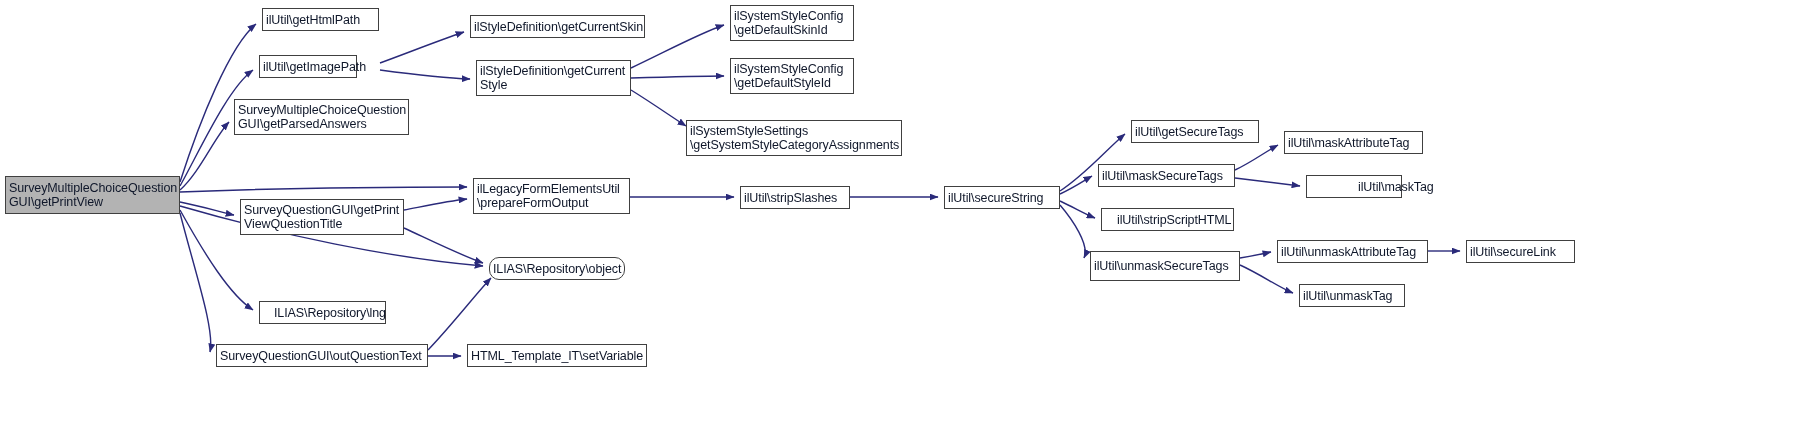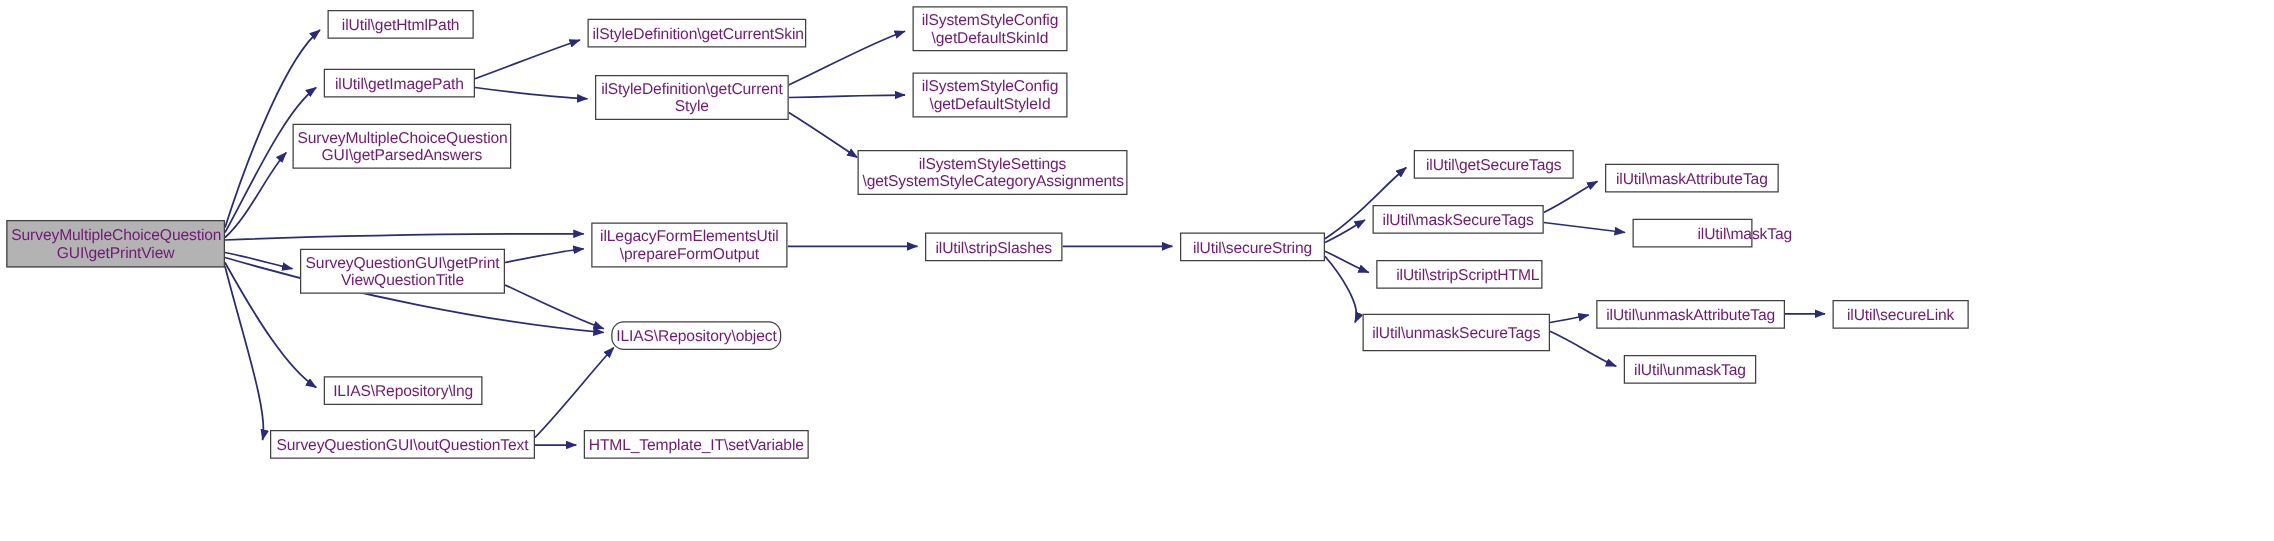--- a/index.html
+++ b/index.html
@@ -22,27 +22,26 @@
     top: 0;
     width: 1819px;
     height: 433px;
     pointer-events: none;
   }
   .node {
     position: absolute;
     box-sizing: border-box;
     border: 1px solid #404040;
     background: #ffffff;
-    color: #701a75;
+    color: #0f172a;
     font-size: 12.5px;
     line-height: 14px;
     display: flex;
     align-items: center;
     justify-content: center;
-    text-align: center;
     white-space: pre-line;
     letter-spacing: -0.1px;
     z-index: 2;
   }
   .node.root {
     background: #b3b3b3;
     border: 1px solid #404040;
   }
   .node-label {
     display: block;
@@ -89,26 +88,26 @@
         <path d="M 1235 178 C 1260 181 1285 184 1300 186" fill="none" stroke="#2a2a7a" stroke-width="1.4" marker-end="url(#arrow)"></path>
         <path d="M 1240 258 C 1252 256 1262 254 1271 252" fill="none" stroke="#2a2a7a" stroke-width="1.4" marker-end="url(#arrow)"></path>
         <path d="M 1240 265 C 1260 274 1280 288 1293 293" fill="none" stroke="#2a2a7a" stroke-width="1.4" marker-end="url(#arrow)"></path>
         <path d="M 1428 251 C 1440 251 1452 251 1460 251" fill="none" stroke="#2a2a7a" stroke-width="1.4" marker-end="url(#arrow)"></path>
       </g>
   </svg>
   <div id="node-layer">
       <div class="node root" style="left: 5px; top: 176px; width: 175px; height: 38px;"><span class="node-label">SurveyMultipleChoiceQuestion
 GUI\getPrintView</span></div>
       <div class="node" style="left: 262px; top: 8px; width: 117px; height: 23px;"><span class="node-label">ilUtil\getHtmlPath</span></div>
-      <div class="node" style="left: 259px; top: 55px; width: 121px; height: 23px;"><span class="node-label">ilUtil\getImagePath</span></div>
+      <div class="node" style="left: 259px; top: 55px; width: 98px; height: 23px;"><span class="node-label">ilUtil\getImagePath</span></div>
       <div class="node" style="left: 234px; top: 99px; width: 175px; height: 36px;"><span class="node-label">SurveyMultipleChoiceQuestion
 GUI\getParsedAnswers</span></div>
       <div class="node" style="left: 240px; top: 199px; width: 164px; height: 36px;"><span class="node-label">SurveyQuestionGUI\getPrint
 ViewQuestionTitle</span></div>
-      <div class="node" style="left: 259px; top: 301px; width: 127px; height: 23px;"><span class="node-label">ILIAS\Repository\lng</span></div>
+      <div class="node" style="left: 259px; top: 301px; width: 127px; height: 23px; padding-left: 11px;"><span class="node-label">ILIAS\Repository\lng</span></div>
       <div class="node" style="left: 216px; top: 344px; width: 212px; height: 23px;"><span class="node-label">SurveyQuestionGUI\outQuestionText</span></div>
       <div class="node" style="left: 470px; top: 15px; width: 175px; height: 23px;"><span class="node-label">ilStyleDefinition\getCurrentSkin</span></div>
       <div class="node" style="left: 476px; top: 60px; width: 155px; height: 36px;"><span class="node-label">ilStyleDefinition\getCurrent
 Style</span></div>
       <div class="node" style="left: 473px; top: 178px; width: 157px; height: 36px;"><span class="node-label">ilLegacyFormElementsUtil
 \prepareFormOutput</span></div>
       <div class="node" style="left: 489px; top: 257px; width: 136px; height: 23px; border-radius: 10px;"><span class="node-label">ILIAS\Repository\object</span></div>
       <div class="node" style="left: 467px; top: 344px; width: 180px; height: 23px;"><span class="node-label">HTML_Template_IT\setVariable</span></div>
       <div class="node" style="left: 730px; top: 5px; width: 124px; height: 36px;"><span class="node-label">ilSystemStyleConfig
 \getDefaultSkinId</span></div>

